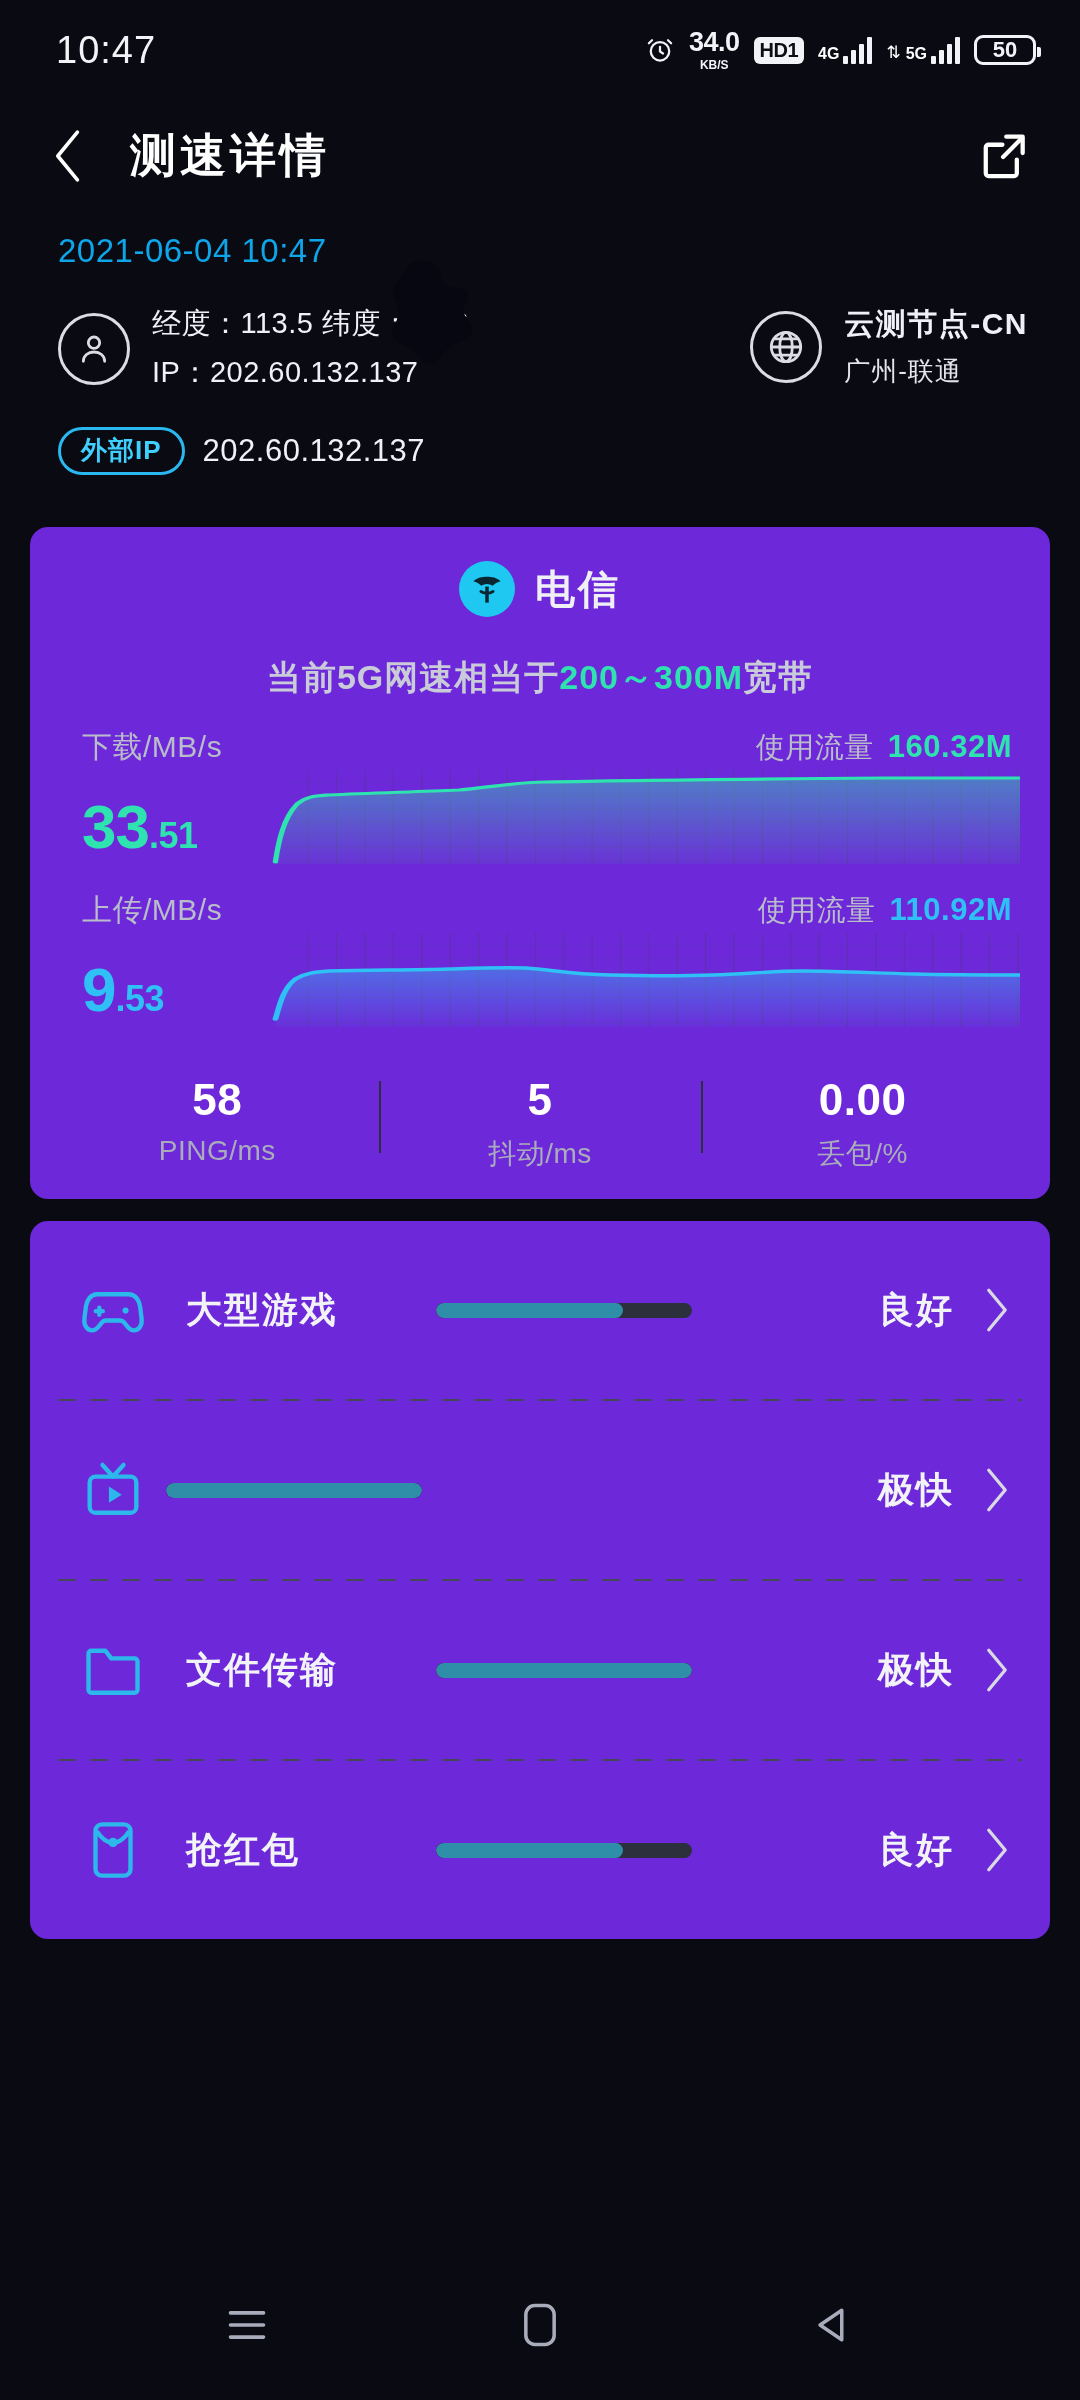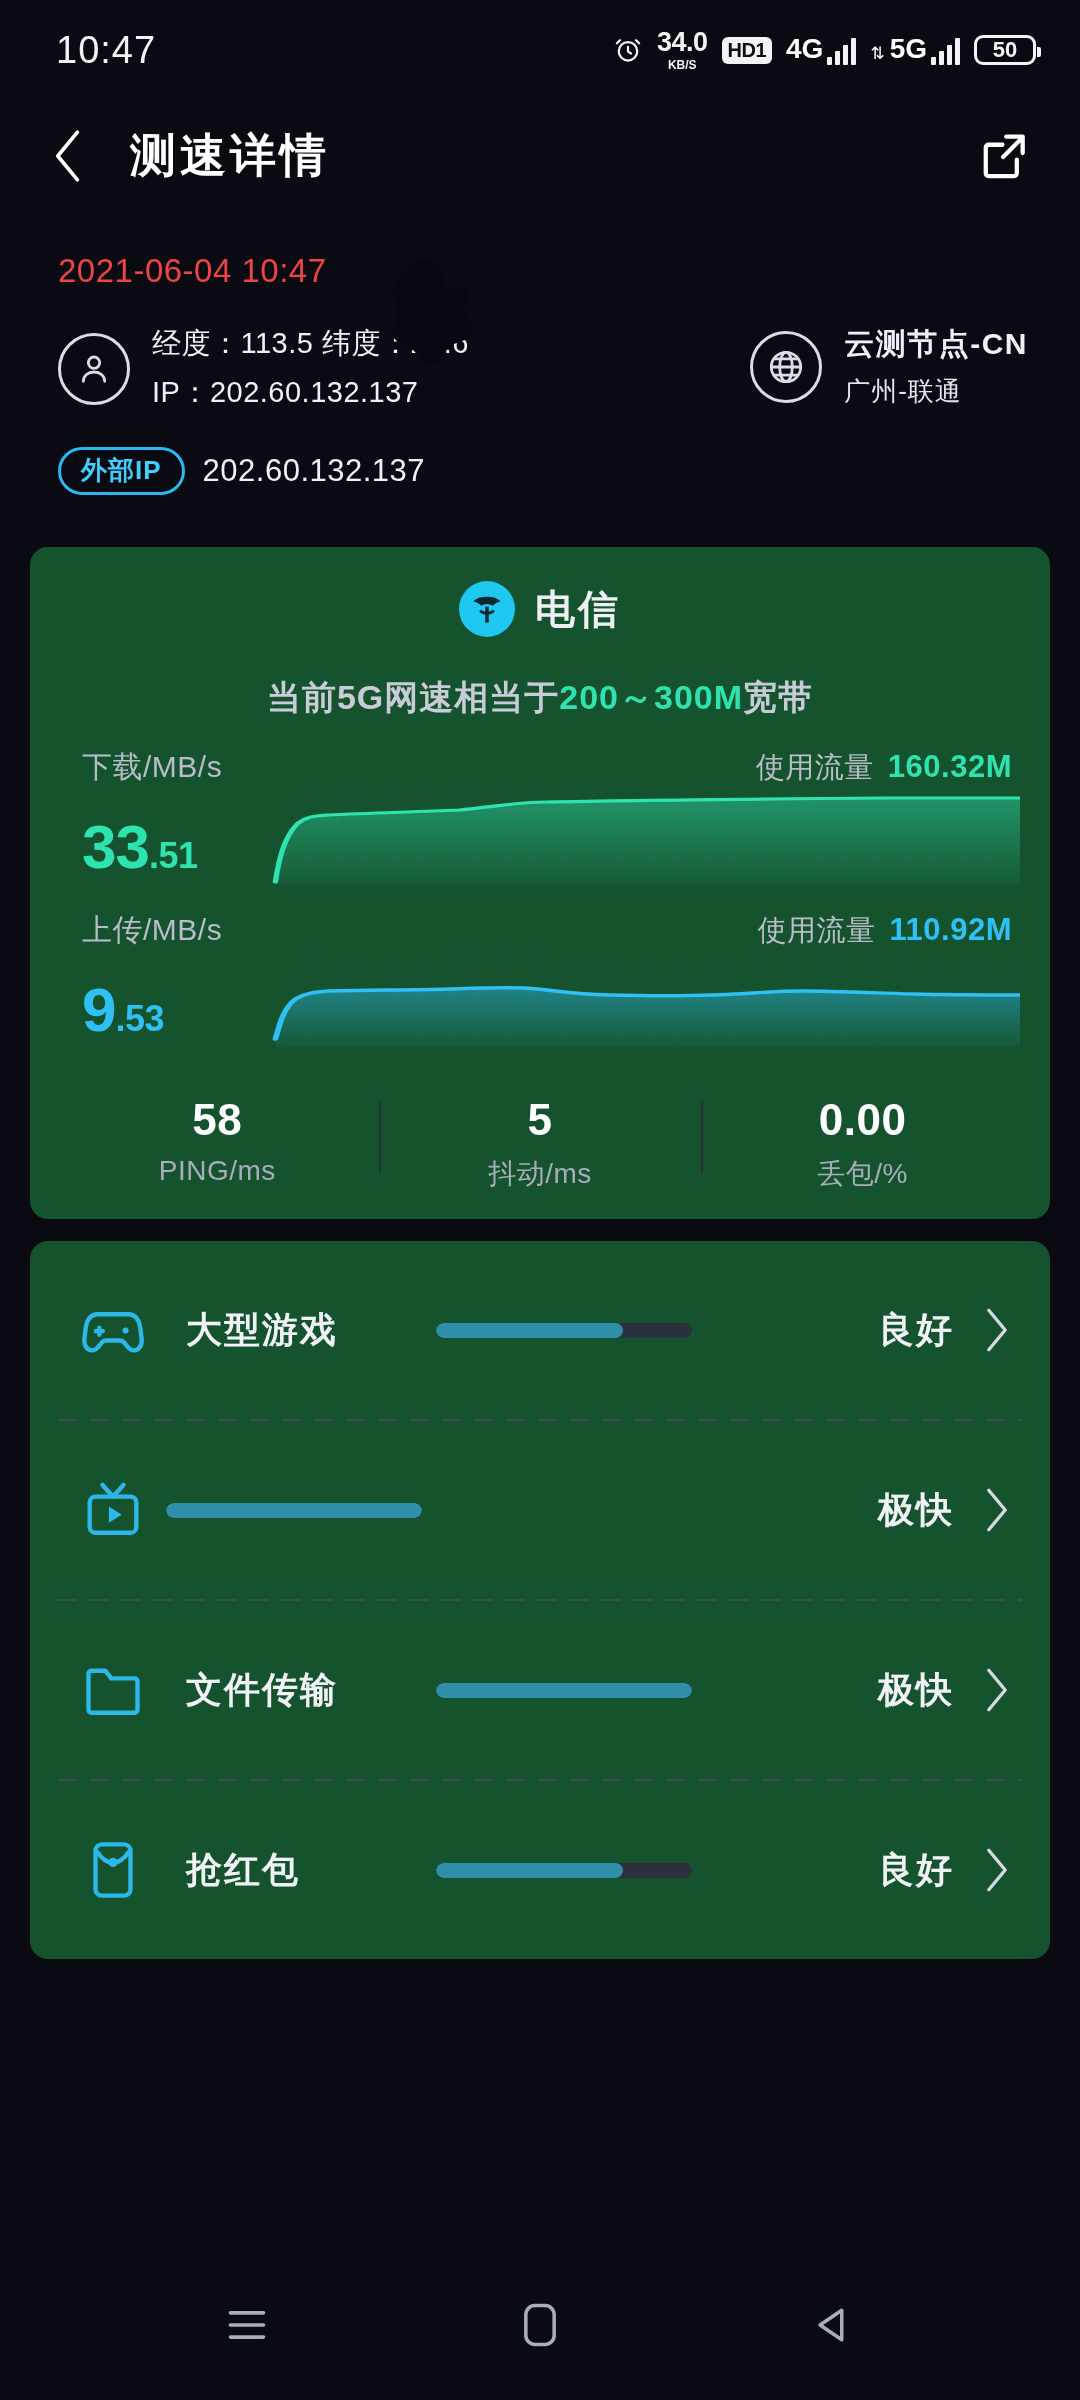--- a/index.html
+++ b/index.html
@@ -59,21 +59,21 @@
     background: #f2f3f7;
     color: #0c0d15;
     border-radius: 6px;
     font-size: 20px;
     font-weight: 700;
     padding: 3px 6px 4px 6px;
     line-height: 1;
     letter-spacing: -0.5px;
   }
   .sb-net { display: flex; align-items: flex-end; gap: 4px; }
-  .sb-net .lbl { font-size: 28px; font-weight: 700; line-height: 1; margin-bottom: 2px;}
+  .sb-net .lbl { font-size: 16px; font-weight: 700; line-height: 1; margin-bottom: 2px;}
   .bars { display: flex; align-items: flex-end; gap: 3px; height: 28px;}
   .bars i { width: 5px; background: #f2f3f7; display: block; border-radius: 1px;}
   .bars i:nth-child(1){height: 8px;}
   .bars i:nth-child(2){height: 14px;}
   .bars i:nth-child(3){height: 20px;}
   .bars i:nth-child(4){height: 27px;}
   .sb-updown { font-size: 17px; line-height: 1; margin-right: 1px; margin-bottom: 3px;}
   .sb-batt {
     border: 3px solid #f2f3f7;
     border-radius: 9px;
@@ -128,24 +128,23 @@
 
   
   .meta {
     padding: 16px 52px 0 58px;
     box-sizing: border-box;
     flex: 0 0 auto;
     position: relative;
   }
   .timestamp {
     font-size: 33px;
-    color: #ef4444;
+    color: #0ea5e9;
     letter-spacing: 0.5px;
     margin-bottom: 34px;
-    margin-top: 20px;
   }
   .info-row {
     display: flex;
     align-items: flex-start;
     justify-content: space-between;
   }
   .info-left, .info-right { display: flex; align-items: center; gap: 22px; }
   .circ-icon {
     width: 72px; height: 72px;
     border: 3px solid #dcdde4;
@@ -180,21 +179,21 @@
     position: absolute;
     left: 370px;
     top: 40px;
     width: 135px;
     height: 110px;
     pointer-events: none;
   }
 
   
   .card {
-    background: #14532d;
+    background: #6d28d9;
     border-radius: 18px;
     margin: 0 30px;
     box-sizing: border-box;
   }
   #speed-card { margin-top: 52px; padding: 34px 0 22px 0; }
 
   .carrier {
     display: flex; align-items: center; justify-content: center;
     gap: 20px;
   }

